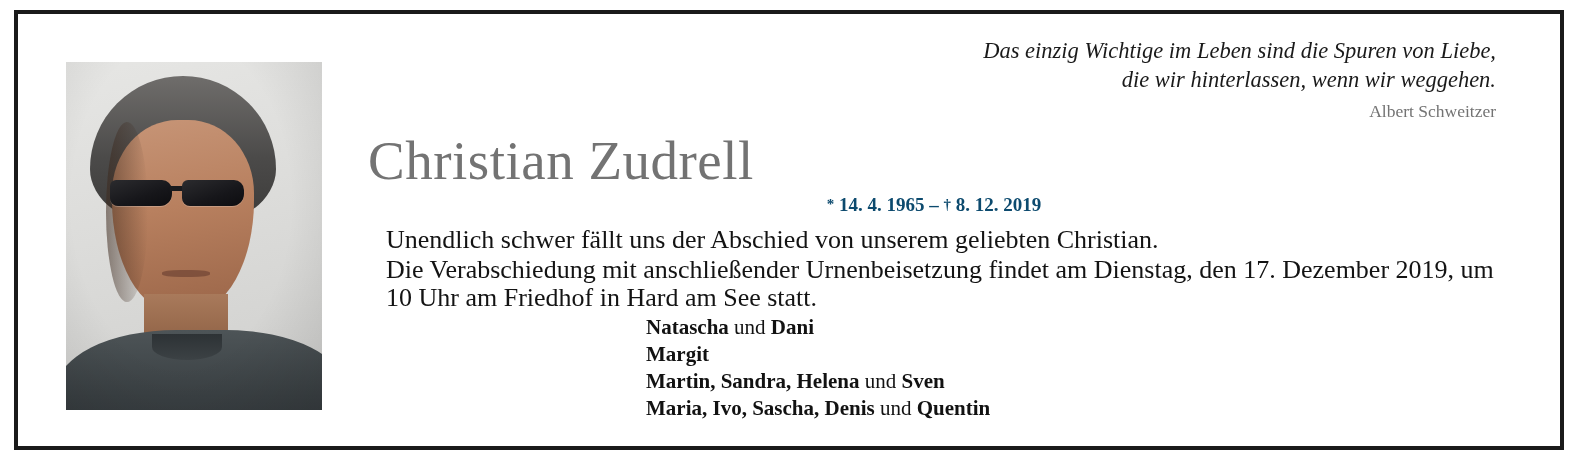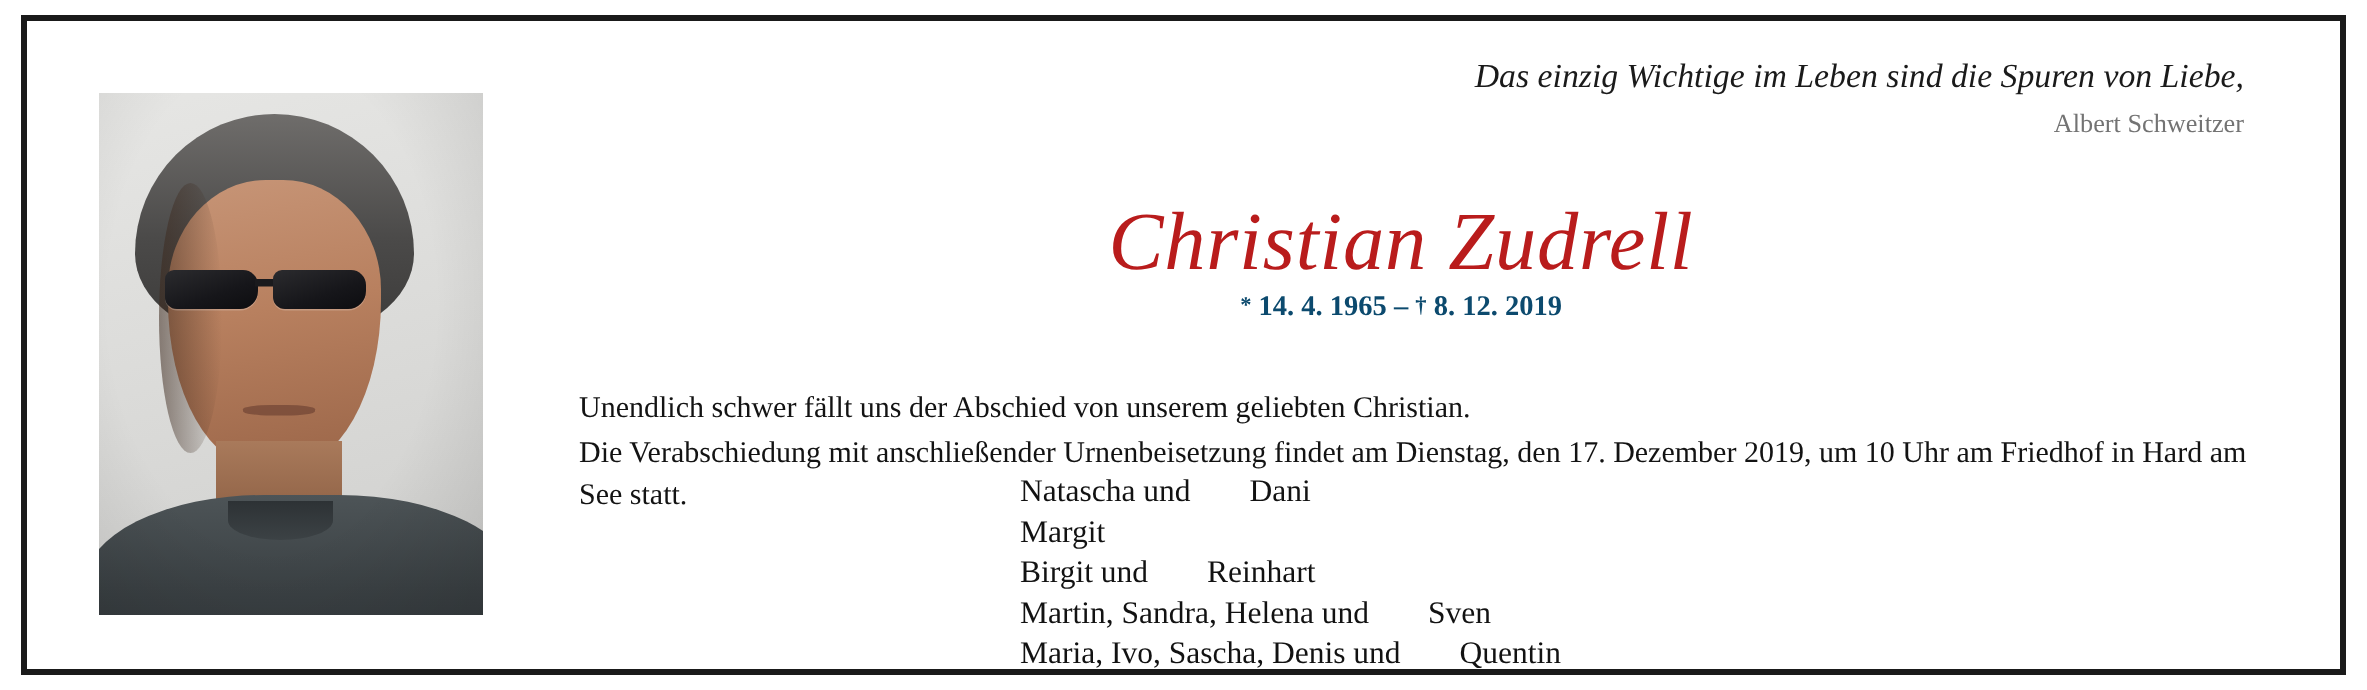--- a/index.html
+++ b/index.html
@@ -163,65 +163,63 @@
     line-height: 22px;
     color: #737373;
   }
 
   
   .name {
     position: absolute;
     left: 350px;
     right: 60px;
     top: 116px;
-    text-align: center;
+    text-align: left;
     font-size: 55px;
     line-height: 62px;
     letter-spacing: 0.5px;
-    color: #b91c1c;
-    font-style: italic;
+    color: #737373;
   }
   .dates {
     position: absolute;
     left: 350px;
     right: 60px;
     top: 178px;
     text-align: center;
     font-size: 19px;
     line-height: 24px;
     font-weight: bold;
     color: #0c4a6e;
   }
   .dates .sym { font-size: 15px; vertical-align: 2px; }
 
   
   .body-text {
     position: absolute;
     left: 368px;
     right: 58px;
     top: 212px;
-    font-size: 20px;
+    font-size: 26px;
     line-height: 28px;
     color: #131313;
-    margin-top: 32px;
   }
   .body-text p { margin: 0; }
   .body-text p + p { margin-top: 2px; }
 
   
   .survivors {
     position: absolute;
     left: 628px;
     top: 300px;
     font-size: 21px;
     line-height: 27px;
     color: #121212;
   }
   .survivors .row { white-space: nowrap; }
-  .survivors b { font-weight: normal; margin-left: 34px; }
+  .survivors b { font-weight: bold; }
   .survivors .conj { font-weight: normal; }
 </style>
 </head>
 <body>
 
 <div class="notice">
   <div class="inner">
 
     <div class="portrait">
       <div class="photo-bg"></div>
@@ -235,20 +233,21 @@
       </div>
       <div class="photo-mouth"></div>
       <div class="photo-neck"></div>
       <div class="photo-shirt"></div>
       <div class="photo-collar"></div>
       <div class="photo-vignette"></div>
     </div>
 
     <div class="quote">
       <div class="quote-line">Das einzig Wichtige im Leben sind die Spuren von Liebe,</div>
+      <div class="quote-line">die wir hinterlassen, wenn wir weggehen.</div>
       <div class="quote-author">Albert Schweitzer</div>
     </div>
 
     <div class="name">Christian Zudrell</div>
 
     <div class="dates">
       <span class="sym">*</span>
       <span>14. 4. 1965</span>
       <span>–</span>
       <span class="sym">†</span>
@@ -265,25 +264,20 @@
         <b>Natascha</b>
         <span class="conj">und</span>
         <b>Dani</b>
       </div>
       <div class="row">
         <b>Margit</b>
         <span class="conj"></span>
         <b></b>
       </div>
       <div class="row">
-        <b>Birgit</b>
-        <span class="conj">und</span>
-        <b>Reinhart</b>
-      </div>
-      <div class="row">
         <b>Martin, Sandra, Helena</b>
         <span class="conj">und</span>
         <b>Sven</b>
       </div>
       <div class="row">
         <b>Maria, Ivo, Sascha, Denis</b>
         <span class="conj">und</span>
         <b>Quentin</b>
       </div>
     </div>

